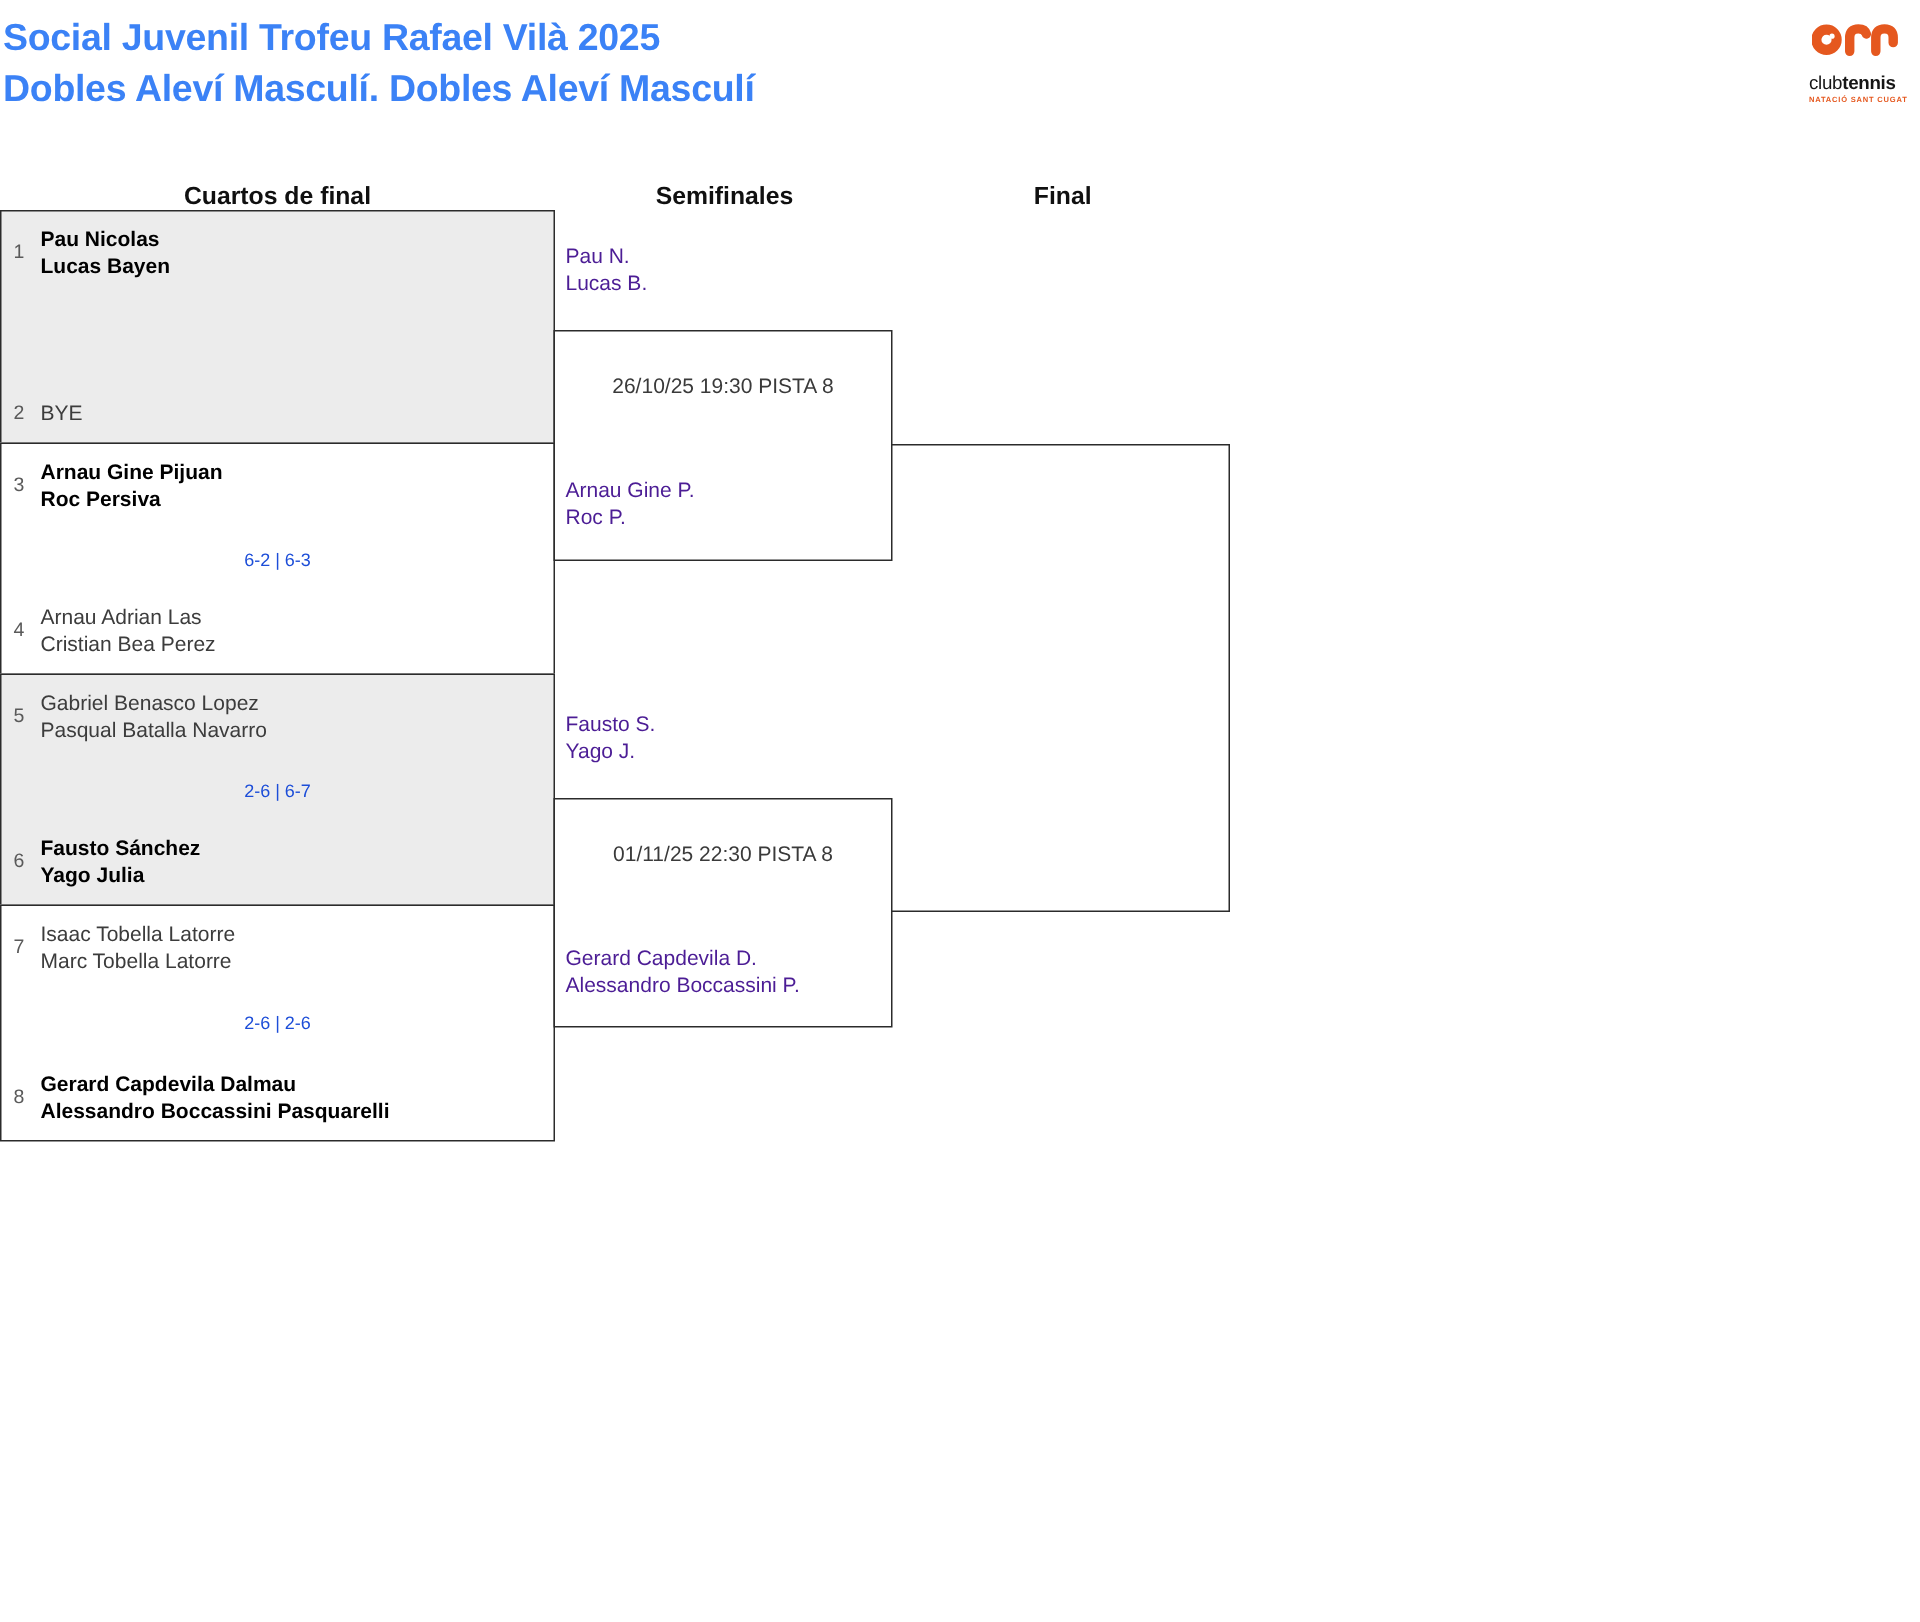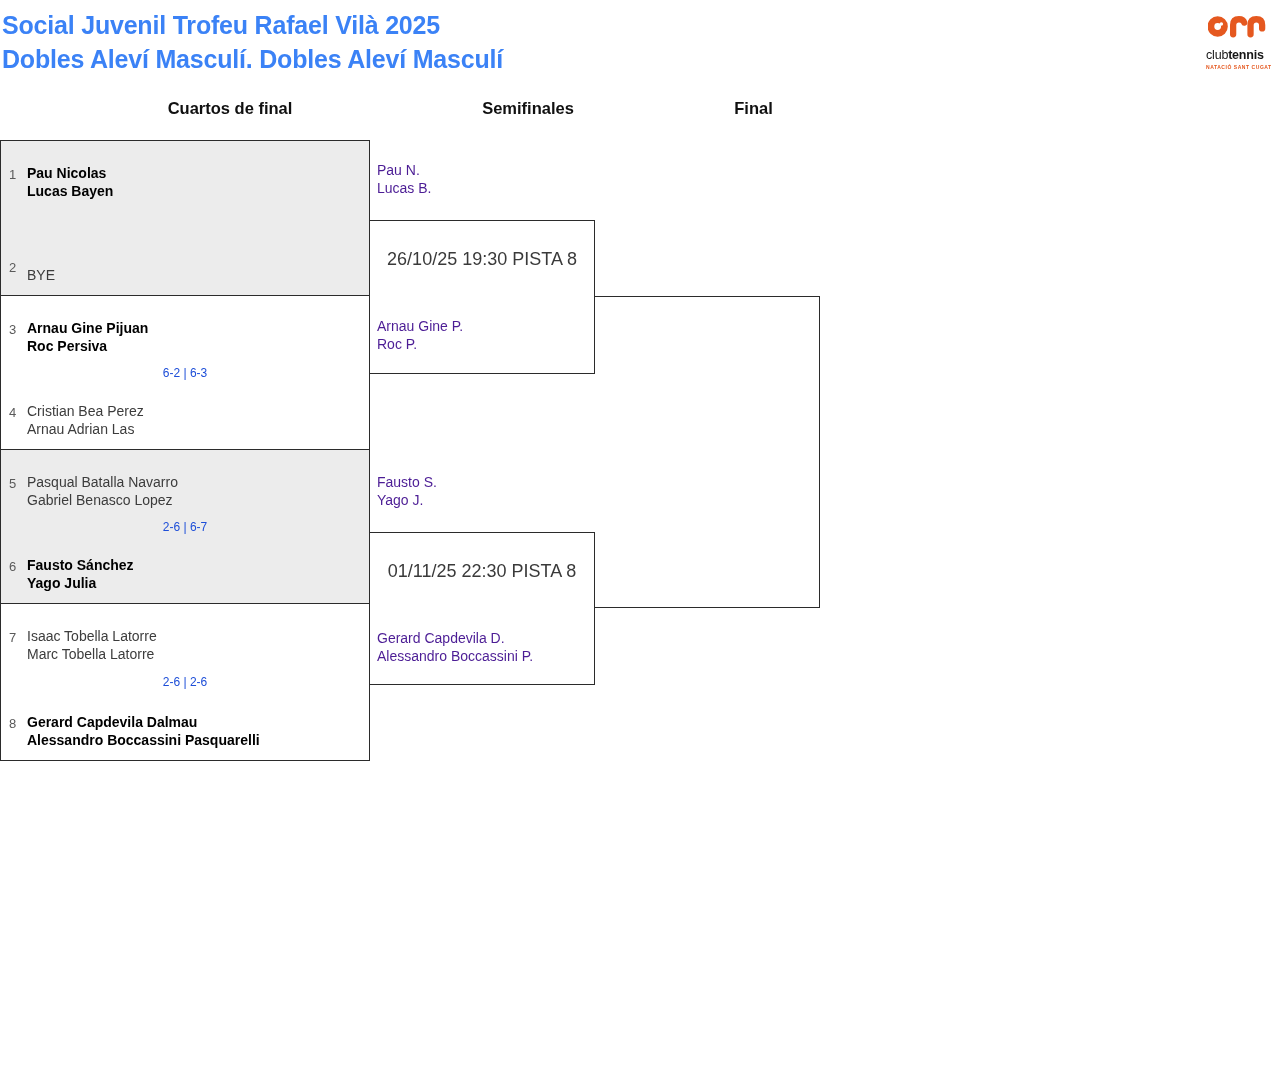--- a/index.html
+++ b/index.html
@@ -23,21 +23,21 @@
 
   
   .logo { position: absolute; left: 1206px; top: 15px; width: 68px; }
   .logo-mark { display: block; margin-left: 2px; }
   .logo-text { font-size: 12.5px; color: #161616; letter-spacing: -0.2px; line-height: 13px; margin-top: 11px; }
   .logo-text .lt-club { font-weight: 400; }
   .logo-text .lt-tennis { font-weight: 700; }
   .logo-sub { font-size: 5px; color: #E5581F; letter-spacing: 0.55px; margin-top: 2px; font-weight: 700; }
 
   
-  .colheads { position: absolute; left: 0; top: 98px; width: 850px; height: 22px; margin-left: 45px; }
+  .colheads { position: absolute; left: 0; top: 121px; width: 850px; height: 22px; }
   .ch { position: absolute; text-align: center; font-size: 16.5px; font-weight: 600; color: #101010; line-height: 20px; }
   .ch-qf { left: 0; width: 370px; }
   .ch-sf { left: 370px; width: 226px; }
   .ch-f  { left: 596px; width: 225px; }
 
   
   .bracket { position: absolute; left: 0; top: 140px; width: 850px; height: 660px; }
 
   
   .qf-col { position: absolute; left: 0; top: 0; width: 370px; }
@@ -50,36 +50,36 @@
   .qf-box.qf-1 { height: 156px; }
   .qf-box.qf-4 { height: 158px; }
 
   .team { position: absolute; left: 0; right: 0; display: flex; align-items: center; }
   .team-top { top: 9px; }
   .team-bottom { bottom: 11px; }
   .seed {
     flex: 0 0 26px; padding-left: 8px;
     font-size: 13px; color: #5a5a5a; line-height: 18px;
   }
-  .names { flex: 1; font-size: 14px; line-height: 18px; color: #3c3c3c; margin-top: 14px; }
+  .names { flex: 1; font-size: 14px; line-height: 18px; color: #3c3c3c; }
   .names .pline { display: block; }
   .names.winner { font-weight: 700; color: #000; }
   .score {
     position: absolute; left: 0; right: 0; top: 50%; transform: translateY(-50%);
     text-align: center; font-size: 12px; color: #1d4ed8;
   }
 
   
   .sf-box {
     position: absolute; left: 369px; width: 226px;
     border: 1px solid #2b2b2b; background: transparent;
   }
   .sf-box-1 { top: 80px; height: 154px; }
   .sf-box-2 { top: 392px; height: 153px; }
-  .sf-date { margin-top: 28px; text-align: center; font-size: 18px; color: #3a3a3a; }
+  .sf-date { margin-top: 28px; text-align: center; font-size: 14px; color: #3a3a3a; }
 
   .sf-names { position: absolute; left: 377px; font-size: 14px; line-height: 18px; color: #4c1d95; }
   .sf-names span { display: block; }
   .sf-names-1a { top: 21px; }
   .sf-names-1b { top: 177px; }
   .sf-names-2a { top: 333px; }
   .sf-names-2b { top: 489px; }
 
   
   .final-box {
@@ -143,32 +143,32 @@
           <span class="seed">3</span>
           <span class="names winner">
             <span class="pline">Arnau Gine Pijuan</span>
             <span class="pline">Roc Persiva</span>
           </span>
         </div>
         <div class="score">6-2 | 6-3</div>
         <div class="team team-bottom">
           <span class="seed">4</span>
           <span class="names">
+            <span class="pline">Arnau Adrian Las</span>
             <span class="pline">Cristian Bea Perez</span>
-            <span class="pline">Arnau Adrian Las</span>
           </span>
         </div>
       </div>
 
       <div class="qf-box qf-3 shaded">
         <div class="team team-top">
           <span class="seed">5</span>
           <span class="names">
+            <span class="pline">Gabriel Benasco Lopez</span>
             <span class="pline">Pasqual Batalla Navarro</span>
-            <span class="pline">Gabriel Benasco Lopez</span>
           </span>
         </div>
         <div class="score">2-6 | 6-7</div>
         <div class="team team-bottom">
           <span class="seed">6</span>
           <span class="names winner">
             <span class="pline">Fausto Sánchez</span>
             <span class="pline">Yago Julia</span>
           </span>
         </div>

